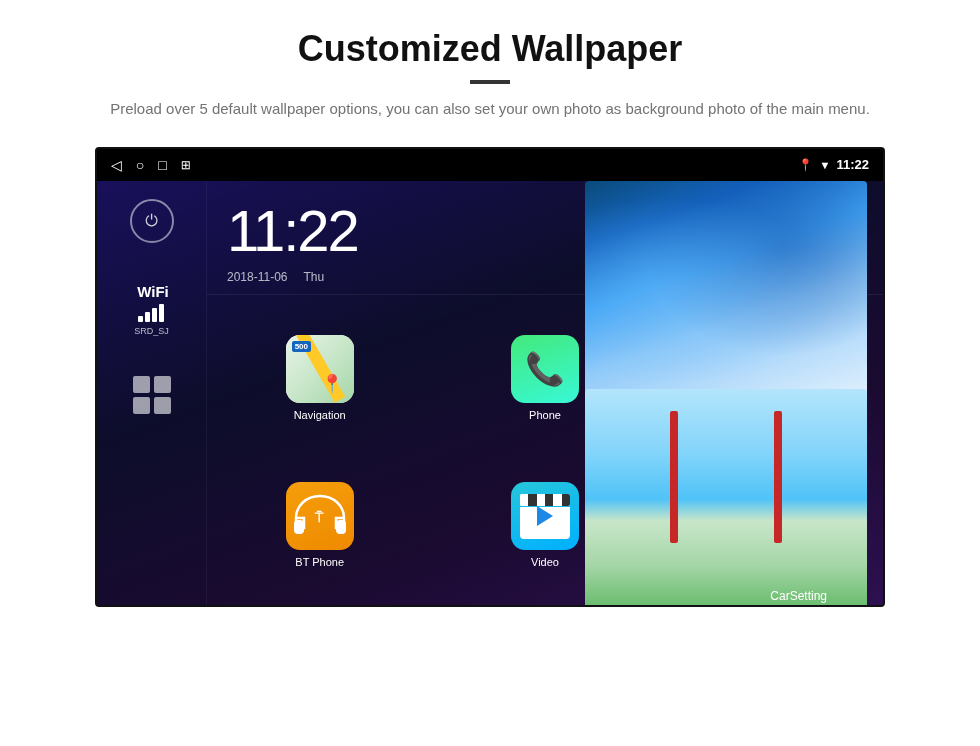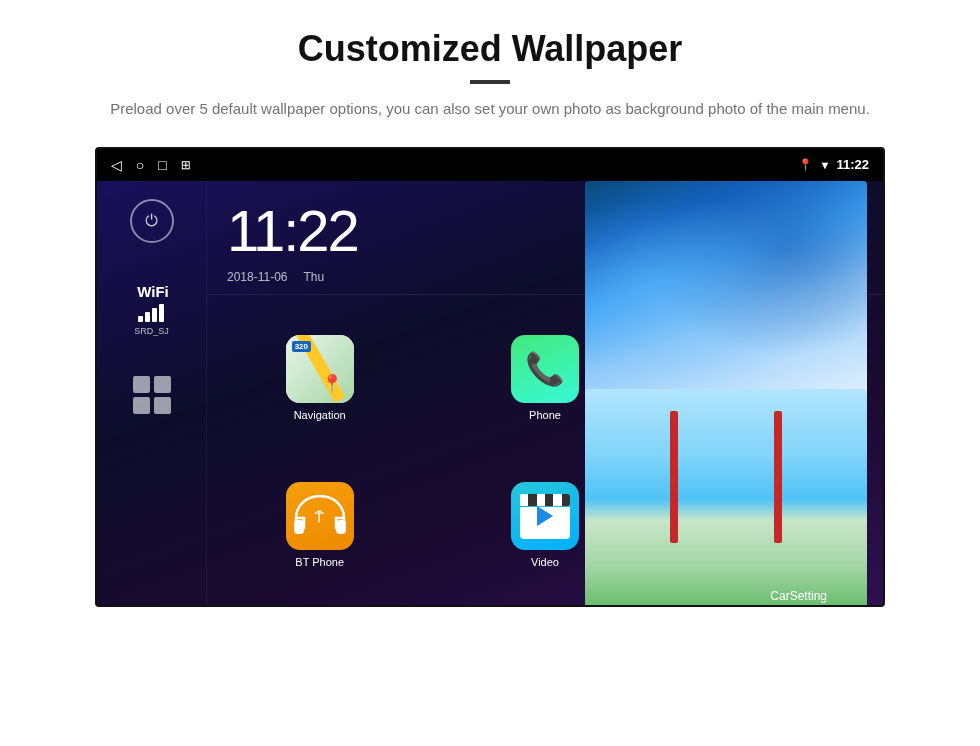--- a/index.html
+++ b/index.html
@@ -526,21 +526,21 @@
             </div>
           </div>
         </div>
 
         <div class="app-grid">
 
           <div class="app-cell">
             <div class="app-icon nav-icon">
               <div class="nav-map-bg"></div>
               <div class="nav-road"></div>
-              <div class="nav-badge">320</div>
+              <div class="nav-badge">500</div>
               <div class="nav-pin">📍</div>
             </div>
             <span class="app-label">Navigation</span>
           </div>
 
           <div class="app-cell">
             <div class="app-icon phone-icon-bg">
               <span class="phone-symbol">📞</span>
             </div>
             <span class="app-label">Phone</span>

